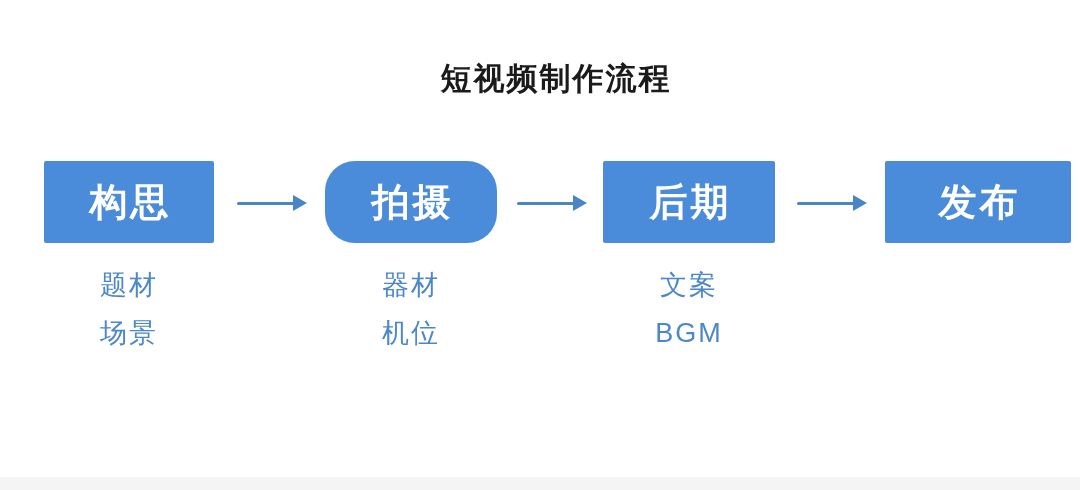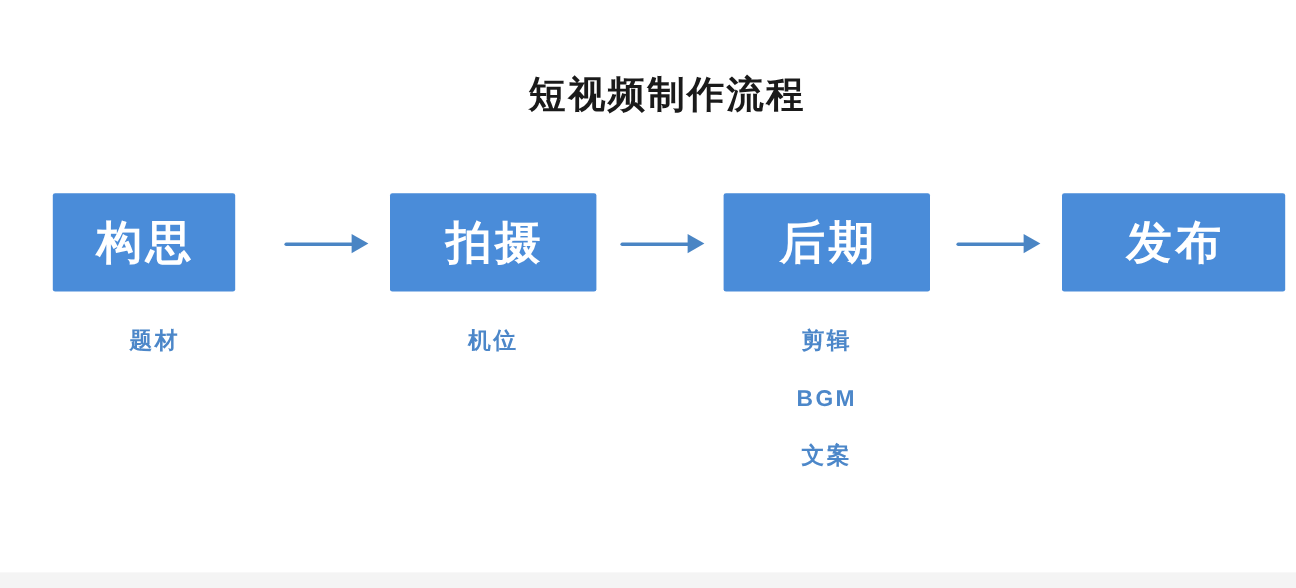--- a/index.html
+++ b/index.html
@@ -43,41 +43,41 @@
     font-size:38px;
     font-weight:bold;
     letter-spacing:3px;
     display:flex;
     align-items:center;
     justify-content:center;
     border-radius:2px;
     box-sizing:border-box;
     padding-left:3px; 
   }
-  .stage-box.s0{left:44px;width:152px;}
-  .stage-box.s1{left:325px;width:172px;}
+  .stage-box.s0{left:44px;width:170px;}
+  .stage-box.s1{left:325px;width:172px;border-radius:30px;}
   .stage-box.s2{left:603px;width:172px;}
   .stage-box.s3{left:885px;width:186px;}
   .stage-items{
     position:absolute;
     top:261px;
     margin:0;
     padding:0;
     list-style:none;
     text-align:center;
   }
   .stage-items.s0{left:44px;width:170px;}
   .stage-items.s1{left:325px;width:172px;}
   .stage-items.s2{left:603px;width:172px;}
   .stage-items.s3{left:885px;width:170px;}
   .stage-items li{
     height:48px;
     line-height:48px;
-    font-size:19px;
-    font-weight:700;
+    font-size:27px;
+    font-weight:400;
     letter-spacing:2px;
     color:var(--sub-blue);
   }
   .flow-arrow{
     position:absolute;
     top:203px;
     width:70px;
     height:0;
   }
   .flow-arrow.a0{left:237px;}
@@ -131,28 +131,29 @@
     <span class="arrow-line"></span>
     <span class="arrow-head"></span>
   </div>
   <div class="flow-arrow a2">
     <span class="arrow-line"></span>
     <span class="arrow-head"></span>
   </div>
 
   <ul class="stage-items s0">
     <li>题材</li>
+    <li>场景</li>
   </ul>
 
   <ul class="stage-items s1">
+    <li>器材</li>
     <li>机位</li>
   </ul>
 
   <ul class="stage-items s2">
-    <li>剪辑</li>
+    <li>文案</li>
     <li>BGM</li>
-    <li>文案</li>
   </ul>
 
 
   <div class="footer-strip"></div>
 
 </div>
 
 </body></html>

